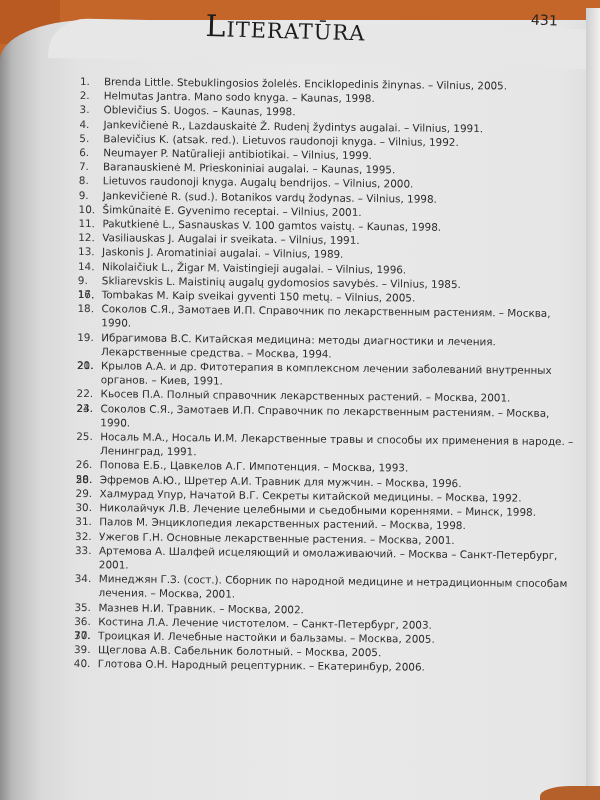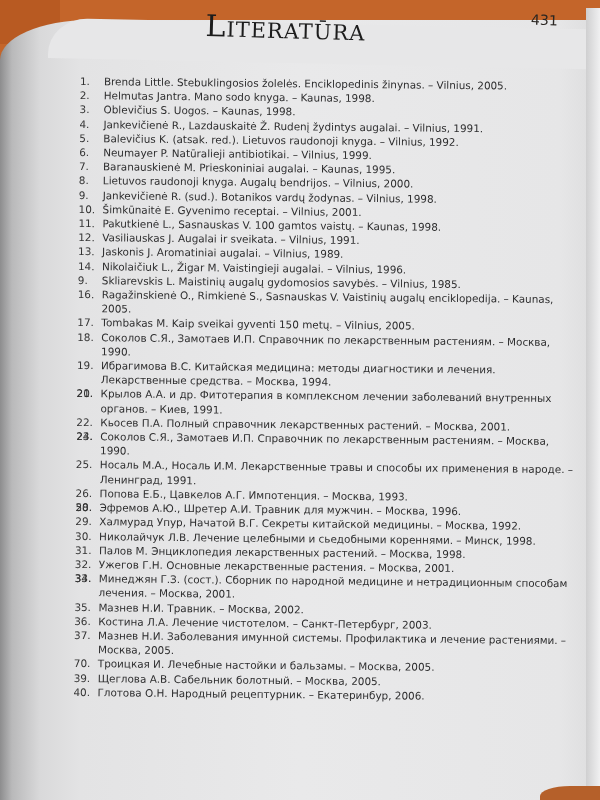--- a/index.html
+++ b/index.html
@@ -90,38 +90,38 @@
     <li><span class="num">6.</span><span>Neumayer P. Natūralieji antibiotikai. – Vilnius, 1999.</span></li>
     <li><span class="num">7.</span><span>Baranauskienė M. Prieskoniniai augalai. – Kaunas, 1995.</span></li>
     <li><span class="num">8.</span><span>Lietuvos raudonoji knyga. Augalų bendrijos. – Vilnius, 2000.</span></li>
     <li><span class="num">9.</span><span>Jankevičienė R. (sud.). Botanikos vardų žodynas. – Vilnius, 1998.</span></li>
     <li><span class="num">10.</span><span>Šimkūnaitė E. Gyvenimo receptai. – Vilnius, 2001.</span></li>
     <li><span class="num">11.</span><span>Pakutkienė L., Sasnauskas V. 100 gamtos vaistų. – Kaunas, 1998.</span></li>
     <li><span class="num">12.</span><span>Vasiliauskas J. Augalai ir sveikata. – Vilnius, 1991.</span></li>
     <li><span class="num">13.</span><span>Jaskonis J. Aromatiniai augalai. – Vilnius, 1989.</span></li>
     <li><span class="num">14.</span><span>Nikolaičiuk L., Žigar M. Vaistingieji augalai. – Vilnius, 1996.</span></li>
     <li><span class="num">9.</span><span>Skliarevskis L. Maistinių augalų gydomosios savybės. – Vilnius, 1985.</span></li>
-    <li><span class="num">16.</span><span>Ragažinskienė O., Rimkienė S., Sasnauskas V. Vaistinių augalų enciklopedija. – Kaunas, 2005.</span></li>
+    <li><span class="num">16.</span></li>
     <li><span class="num">17.</span><span>Tombakas M. Kaip sveikai gyventi 150 metų. – Vilnius, 2005.</span></li>
     <li><span class="num">18.</span><span>Соколов С.Я., Замотаев И.П. Справочник по лекарственным растениям. – Москва, 1990.</span></li>
     <li><span class="num">19.</span><span>Ибрагимова В.С. Китайская медицина: методы диагностики и лечения. Лекарственные средства. – Москва, 1994.</span></li>
     <li><span class="num">20.</span></li>
     <li><span class="num">21.</span><span>Крылов А.А. и др. Фитотерапия в комплексном лечении заболеваний внутренных органов. – Киев, 1991.</span></li>
     <li><span class="num">22.</span><span>Кьосев П.А. Полный справочник лекарственных растений. – Москва, 2001.</span></li>
     <li><span class="num">23.</span></li>
     <li><span class="num">24.</span><span>Соколов С.Я., Замотаев И.П. Справочник по лекарственным растениям. – Москва, 1990.</span></li>
     <li><span class="num">25.</span><span>Носаль М.А., Носаль И.М. Лекарственные травы и способы их применения в народе. – Ленинград, 1991.</span></li>
     <li><span class="num">26.</span><span>Попова Е.Б., Цавкелов А.Г. Импотенция. – Москва, 1993.</span></li>
     <li><span class="num">50.</span></li>
     <li><span class="num">28.</span><span>Эфремов А.Ю., Шретер А.И. Травник для мужчин. – Москва, 1996.</span></li>
     <li><span class="num">29.</span><span>Халмурад Упур, Начатой В.Г. Секреты китайской медицины. – Москва, 1992.</span></li>
     <li><span class="num">30.</span><span>Николайчук Л.В. Лечение целебными и сьедобными кореннями. – Минск, 1998.</span></li>
     <li><span class="num">31.</span><span>Палов М. Энциклопедия лекарственных растений. – Москва, 1998.</span></li>
     <li><span class="num">32.</span><span>Ужегов Г.Н. Основные лекарственные растения. – Москва, 2001.</span></li>
-    <li><span class="num">33.</span></li>
+    <li><span class="num">33.</span><span>Артемова А. Шалфей исцеляющий и омолаживаючий. – Москва – Санкт-Петербург, 2001.</span></li>
     <li><span class="num">34.</span><span>Минеджян Г.З. (сост.). Сборник по народной медицине и нетрадиционным способам лечения. – Москва, 2001.</span></li>
     <li><span class="num">35.</span><span>Мазнев Н.И. Травник. – Москва, 2002.</span></li>
     <li><span class="num">36.</span><span>Костина Л.А. Лечение чистотелом. – Санкт-Петербург, 2003.</span></li>
-    <li><span class="num">37.</span><span>Мазнев Н.И. Заболевания имунной системы. Профилактика и лечение растениями. – Москва, 2005.</span></li>
+    <li><span class="num">37.</span></li>
     <li><span class="num">70.</span><span>Троицкая И. Лечебные настойки и бальзамы. – Москва, 2005.</span></li>
     <li><span class="num">39.</span><span>Щеглова А.В. Сабельник болотный. – Москва, 2005.</span></li>
     <li><span class="num">40.</span><span>Глотова О.Н. Народный рецептурник. – Екатеринбур, 2006.</span></li>
   </ol>
 
 </body></html>

